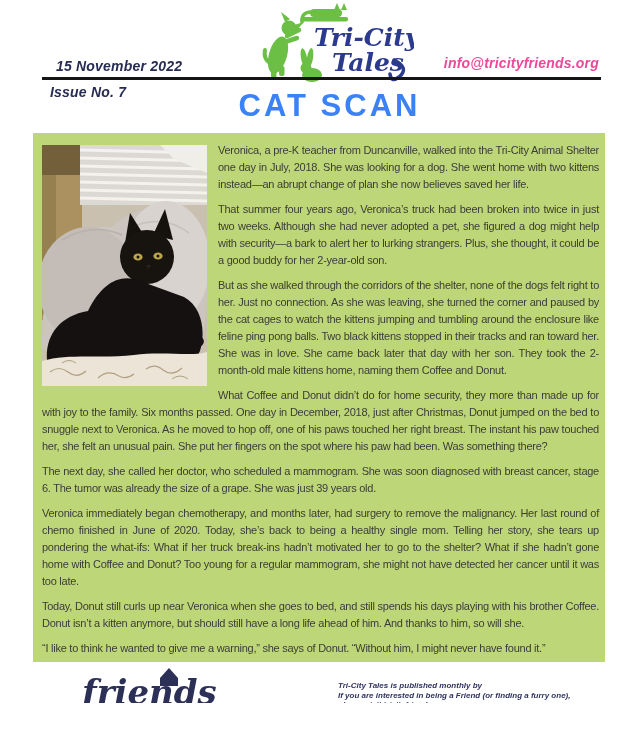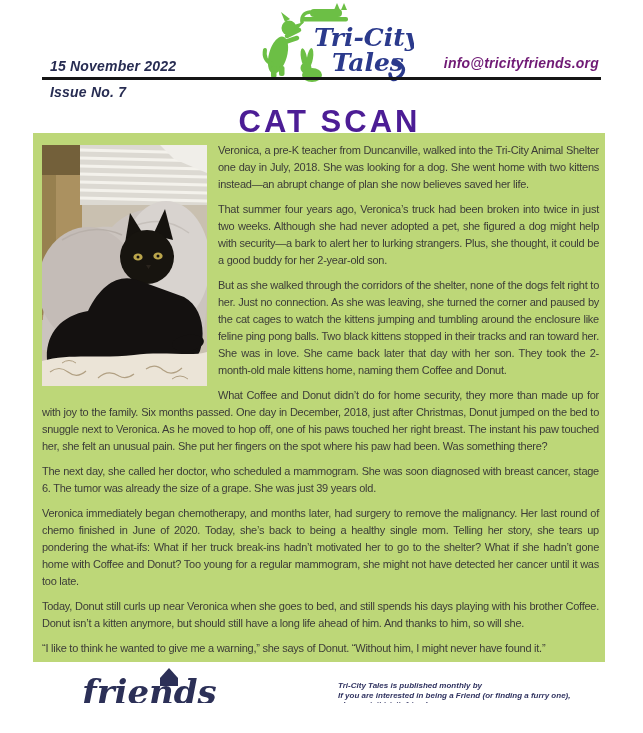--- a/index.html
+++ b/index.html
@@ -3,37 +3,37 @@
 <meta charset="utf-8">
 <style>
   html,body{margin:0;padding:0;background:#ffffff;}
   .page{
     position:relative;width:643px;height:703px;background:#ffffff;
     font-family:"Liberation Sans",sans-serif;overflow:hidden;
   }
   
   .logo-svg{position:absolute;left:238px;top:2px;width:176px;height:80px;}
   .masthead-date{
-    position:absolute;left:50px;top:58px;font-size:14px;font-style:italic;
+    position:absolute;left:56px;top:58px;font-size:14px;font-style:italic;
     font-weight:600;color:#272c52;letter-spacing:.2px;
   }
   .masthead-email{
     position:absolute;right:44px;top:55px;font-size:14px;font-style:italic;
-    font-weight:600;color:#701a75;text-decoration:none;letter-spacing:.2px;
+    font-weight:600;color:#ec4899;text-decoration:none;letter-spacing:.2px;
   }
   .masthead-rule{
     position:absolute;left:42px;top:77px;width:559px;height:3px;background:#151515;
   }
   .masthead-issue{
     position:absolute;left:50px;top:84px;font-size:14px;font-style:italic;
     font-weight:600;color:#272c52;letter-spacing:.2px;
   }
   .page-title{
-    position:absolute;left:0;right:0;top:88px;margin:16px;text-align:center;
-    font-size:31px;font-weight:bold;letter-spacing:3px;color:#4c1d95;padding-left:16px;
+    position:absolute;left:0;right:0;top:88px;margin:0;text-align:center;
+    font-size:31px;font-weight:bold;letter-spacing:3px;color:#3b82f6;padding-left:16px;
   }
   
   .article{
     position:absolute;left:33px;top:133px;width:572px;height:529px;
     background:#bdd778;box-sizing:border-box;padding:9px 6px 16px 9px;overflow:hidden;
   }
   .article p{
     margin:0 0 8px 0;font-size:11px;line-height:17px;letter-spacing:-0.25px;
     color:#3c3c38;text-align:justify;
   }

